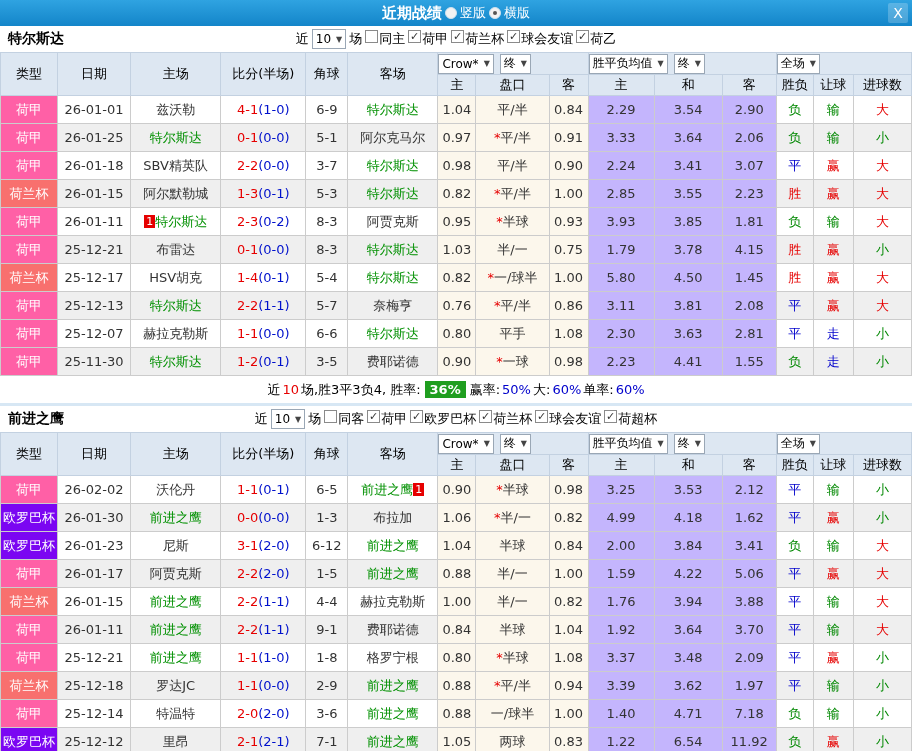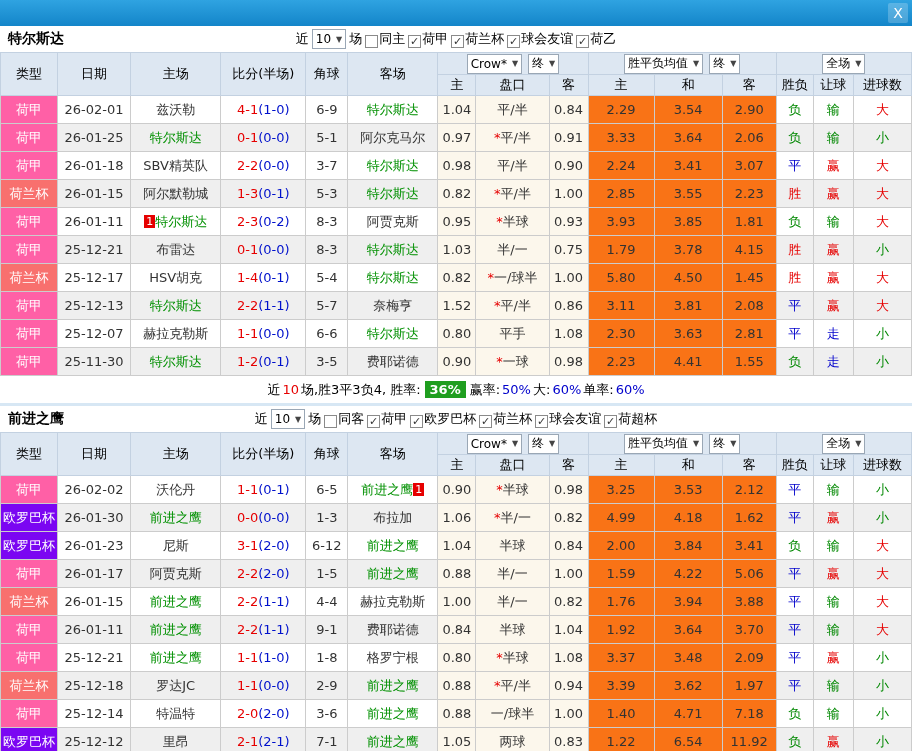--- a/index.html
+++ b/index.html
@@ -14,52 +14,59 @@
   .rdo.sel::after{content:"";position:absolute;left:3px;top:3px;right:3px;bottom:3px;border-radius:50%;background:#555}
   .rlabel{font-size:13px;color:#fff}
   .close{position:absolute;right:4px;top:3px;width:20px;height:20px;background:rgba(255,255,255,.22);
          color:#fff;text-align:center;line-height:20px;font-size:14px;cursor:pointer;border-radius:2px}
   .filterbar{height:26px;display:flex;align-items:center;position:relative;background:#fff}
   .team{position:absolute;left:8px;font-weight:bold;color:#000;font-size:14px}
   .filterctr{margin:0 auto;display:flex;align-items:center;gap:3px;color:#000}
   .selbox{display:inline-flex;align-items:center;background:#fff;border:1px solid #9aa7b5;
           padding:0 3px;height:18px;font-size:12px;gap:5px;color:#000;cursor:pointer;white-space:nowrap}
   .selbox .arr{font-size:8px;color:#444}
-  .cbwrap{display:inline-flex;align-items:flex-end;cursor:pointer}
+  .cbwrap{display:inline-flex;align-items:flex-start;cursor:pointer}
   .cbox{width:13px;height:13px;border:1px solid #8a8a8a;background:#fff;display:inline-flex;
         align-items:center;justify-content:center;font-size:11px;line-height:12px;color:#333;
         box-sizing:border-box;margin-right:1px}
   table{border-collapse:collapse;table-layout:fixed;width:912px}
   th,td{border:1px solid #ccc;text-align:center;padding:0;height:27px;overflow:hidden;
         white-space:nowrap;font-weight:normal;font-size:13px}
   thead th{background:#dde7f2;border-color:#c3d1e1;color:#000}
   thead tr.grp th{height:21px}
   thead tr.sub th{height:20px}
-  .grpcell{display:flex;align-items:center;justify-content:center;gap:6px}
+  .grpcell{display:flex;align-items:center;gap:6px}
   tbody tr:nth-child(even) td{background:#efefef}
   tbody tr td.hcol{background:#fcf7ec}
-  tbody tr td.mcol{background:#f97316}
+  tbody tr td.mcol{background:#c4b5fd}
   td.type{color:#fff}
   .self{color:#009000}
   .score{color:#e60000}
   .half{color:#0011cc}
   .badge1{display:inline-block;background:#e60000;color:#fff;font-size:11px;line-height:13px;
           padding:0 2px;vertical-align:1px}
   .star{color:#e60000}
   .c-red{color:#e60000}.c-blue{color:#0000cc}.c-green{color:#008800}
   .summary{height:27px;display:flex;align-items:center;justify-content:center;gap:2px;color:#000}
   .badge-green{background:#1f9e1f;color:#fff;padding:1px 5px;font-weight:bold;margin:0 2px}
   .v-blue{color:#0000cc}
   .num-red{color:#e60000}
   .gap{height:3px;background:#d7e7f4}
 </style>
 </head>
 <body>
 
 <div class="titlebar">
+  <div class="titlegrp">
+    <span class="title">近期战绩</span>
+    <span class="rdo"></span>
+    <span class="rlabel">竖版</span>
+    <span class="rdo sel"></span>
+    <span class="rlabel">横版</span>
+  </div>
   <div class="close">X</div>
 </div>
 
 <div id="sections">
     <div class="filterbar">
       <span class="team">特尔斯达</span>
       <div class="filterctr">
         <span>近</span>
         <span class="selbox">
           <span>10</span>
@@ -155,21 +162,21 @@
           <th>和</th>
           <th>客</th>
           <th>胜负</th>
           <th>让球</th>
           <th>进球数</th>
         </tr>
       </thead>
       <tbody>
         <tr>
           <td class="type" style="background: rgb(255, 96, 166);">荷甲</td>
-          <td>26-02-01</td>
+          <td>26-01-01</td>
           <td><span>兹沃勒</span></td>
           <td><span class="score">4-1</span><span class="half">(1-0)</span></td>
           <td>6-9</td>
           <td><span class="self">特尔斯达</span></td>
           <td class="hcol">1.04</td>
           <td class="hcol"><span>平/半</span></td>
           <td class="hcol">0.84</td>
           <td class="mcol">2.29</td>
           <td class="mcol">3.54</td>
           <td class="mcol">2.90</td>
@@ -279,21 +286,21 @@
           <td class="rcol c-red">赢</td>
           <td class="rcol c-red">大</td>
         </tr>
         <tr>
           <td class="type" style="background: rgb(255, 96, 166);">荷甲</td>
           <td>25-12-13</td>
           <td><span class="self">特尔斯达</span></td>
           <td><span class="score">2-2</span><span class="half">(1-1)</span></td>
           <td>5-7</td>
           <td><span>奈梅亨</span></td>
-          <td class="hcol">1.52</td>
+          <td class="hcol">0.76</td>
           <td class="hcol"><span class="star">*</span><span>平/半</span></td>
           <td class="hcol">0.86</td>
           <td class="mcol">3.11</td>
           <td class="mcol">3.81</td>
           <td class="mcol">2.08</td>
           <td class="rcol c-blue">平</td>
           <td class="rcol c-red">赢</td>
           <td class="rcol c-red">大</td>
         </tr>
         <tr>

